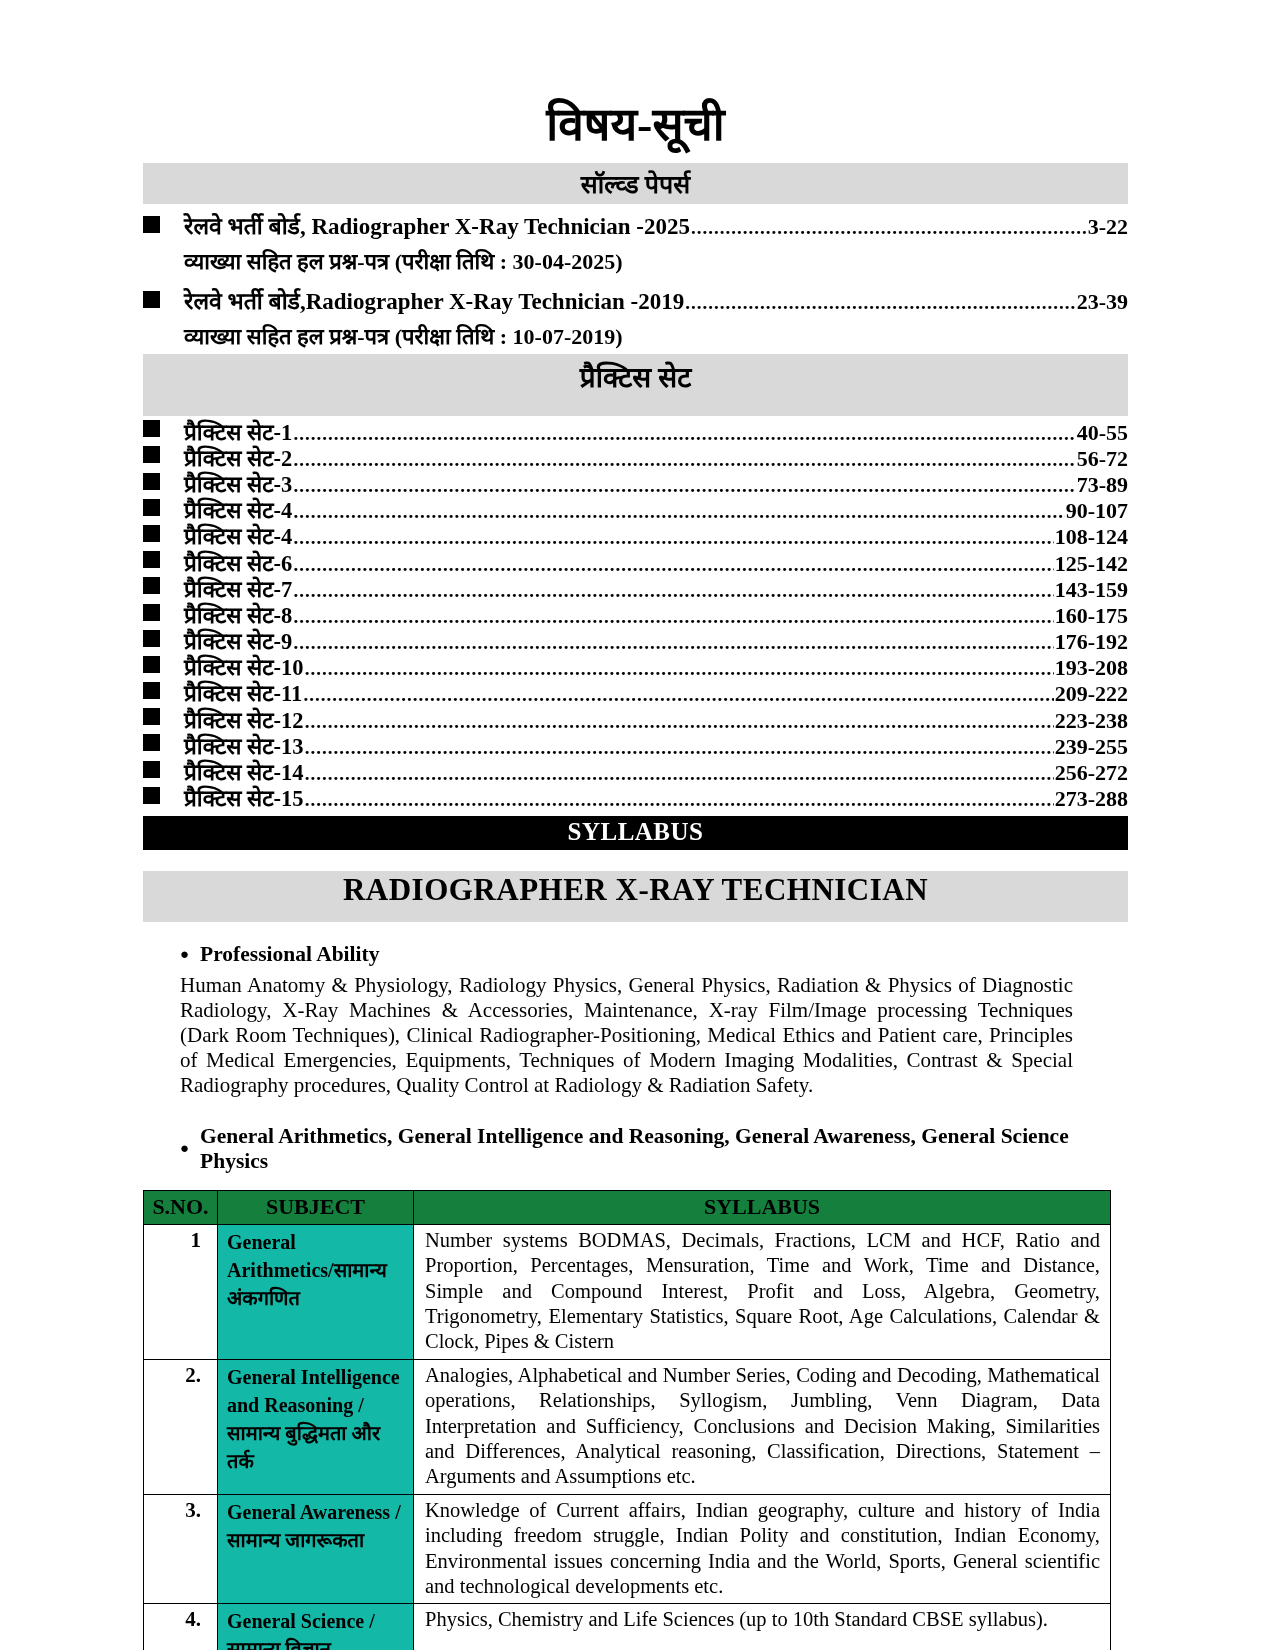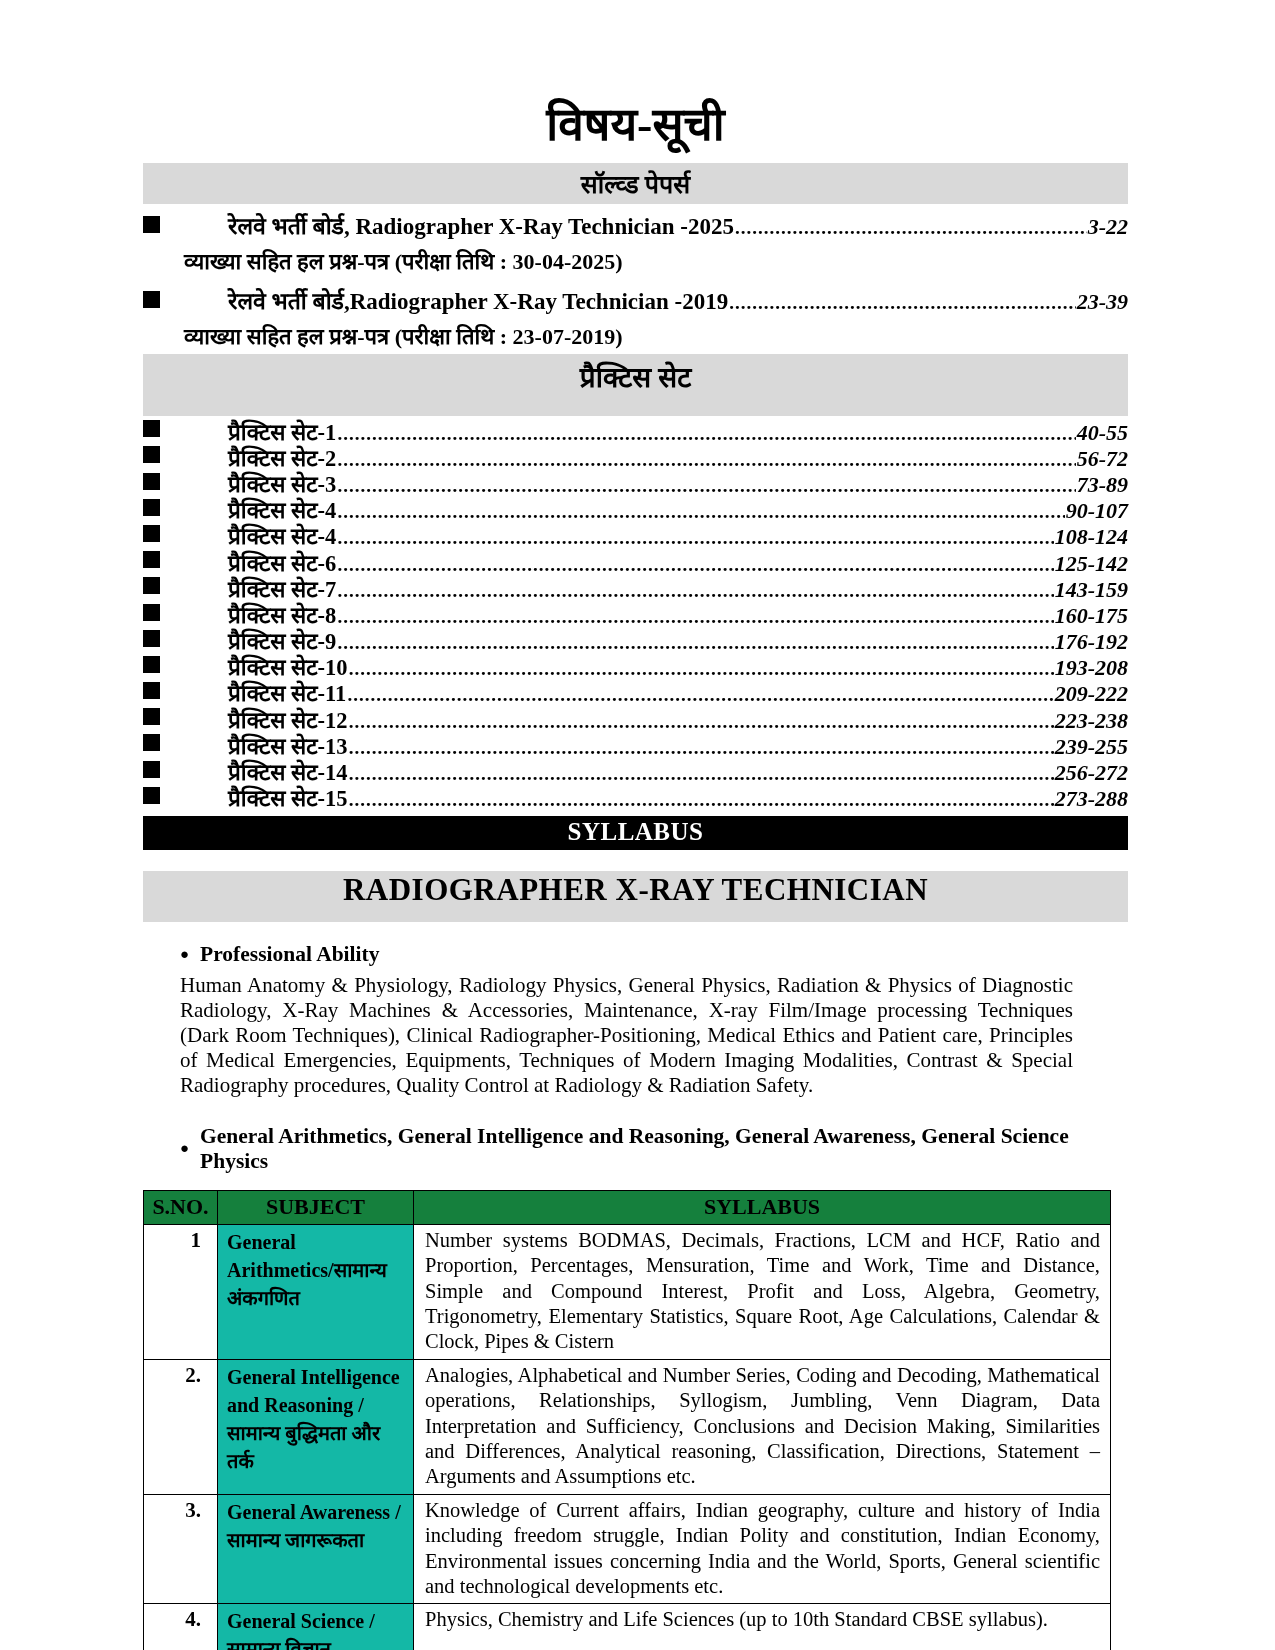--- a/index.html
+++ b/index.html
@@ -15,24 +15,24 @@
   .banner { background:#d9d9d9; text-align:center; font-weight:bold; }
   .banner-solved { font-size:25px; padding:3px 0 4px 0; }
   .banner-practice { font-size:28px; padding:3px 0 21px 0; margin-top:4px; }
   .banner-syllabus { background:#000; color:#fff; font-size:25px; padding:2px 0 4px 0; margin-top:8px; letter-spacing:0.5px; }
   .banner-course { font-size:31px; padding:1px 0 14px 0; margin-top:21px; letter-spacing:0.5px; }
 
   .toc-row { display:flex; align-items:baseline; font-weight:bold; }
   .solved-row { font-size:23px; padding:5px 0 0 0; }
   .practice-row { font-size:22.5px; height:26.2px; }
   .sq { display:inline-block; width:17px; height:17px; background:#000; margin-right:24px; flex:none; align-self:center; }
-  .toc-label { white-space:nowrap;margin-left:44px; }
+  .toc-label { white-space:nowrap; }
   .dots { flex:1 1 auto; overflow:hidden; white-space:nowrap; font-size:19px; letter-spacing:1px; margin:0 1px; }
   .dots::after { content:"....................................................................................................................................................................................................................................................................."; }
-  .pgs { white-space:nowrap; font-size:22px;font-style:italic; }
+  .pgs { white-space:nowrap; font-size:22px; }
   .toc-sub { font-size:22px; font-weight:bold; margin:4px 0 4px 41px; }
 
   .bullet-head { display:flex; align-items:center; font-weight:bold; font-size:21.5px; margin:20px 0 6px 37px; }
   .bullet-dot { font-size:15px; margin-right:11px; line-height:1; }
   .para { margin:2px 0 16px 37px; width:893px; text-align:justify; font-size:21px; line-height:1.185; }
   .bullet-head.second { margin-top:26px; margin-bottom:2px; }
 
   table.syl { border-collapse:collapse; margin-top:16px; width:968px; }
   table.syl th, table.syl td { border:1.7px solid #000; vertical-align:top; }
   table.syl th { background:#15803d; font-size:22px; padding:3px 6px 4px 6px; }
@@ -57,21 +57,21 @@
     <span class="pgs">3-22</span>
   </div>
   <div class="toc-sub">व्याख्या सहित हल प्रश्न-पत्र (परीक्षा तिथि : 30-04-2025)</div>
 
   <div class="toc-row solved-row">
     <span class="sq"></span>
     <span class="toc-label"><span>रेलवे भर्ती बोर्ड</span><span>,</span><span>Radiographer X-Ray Technician -2019</span></span>
     <span class="dots"></span>
     <span class="pgs">23-39</span>
   </div>
-  <div class="toc-sub">व्याख्या सहित हल प्रश्न-पत्र (परीक्षा तिथि : 23-07-2019)</div>
+  <div class="toc-sub">व्याख्या सहित हल प्रश्न-पत्र (परीक्षा तिथि : 10-07-2019)</div>
 
   <div class="banner banner-practice">प्रैक्टिस सेट</div>
 
   <div class="toc-row practice-row">
       <span class="sq"></span>
       <span class="toc-label">प्रैक्टिस सेट-1</span>
       <span class="dots"></span>
       <span class="pgs">40-55</span>
     </div>
   <div class="toc-row practice-row">

